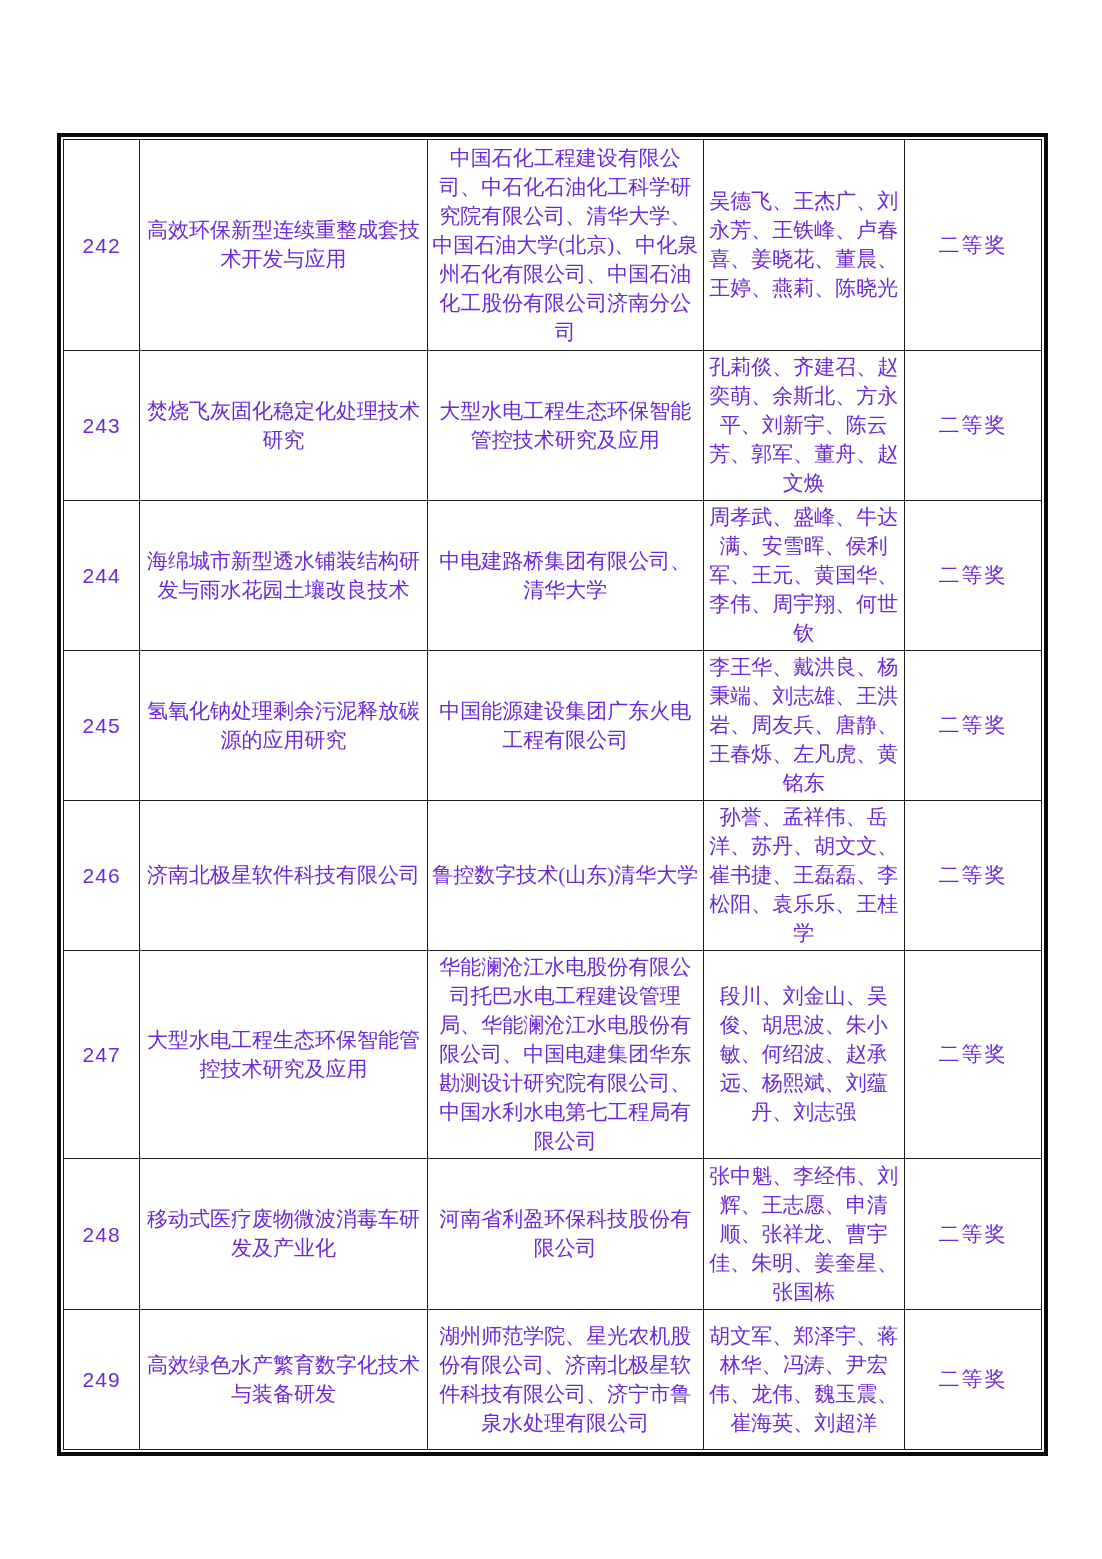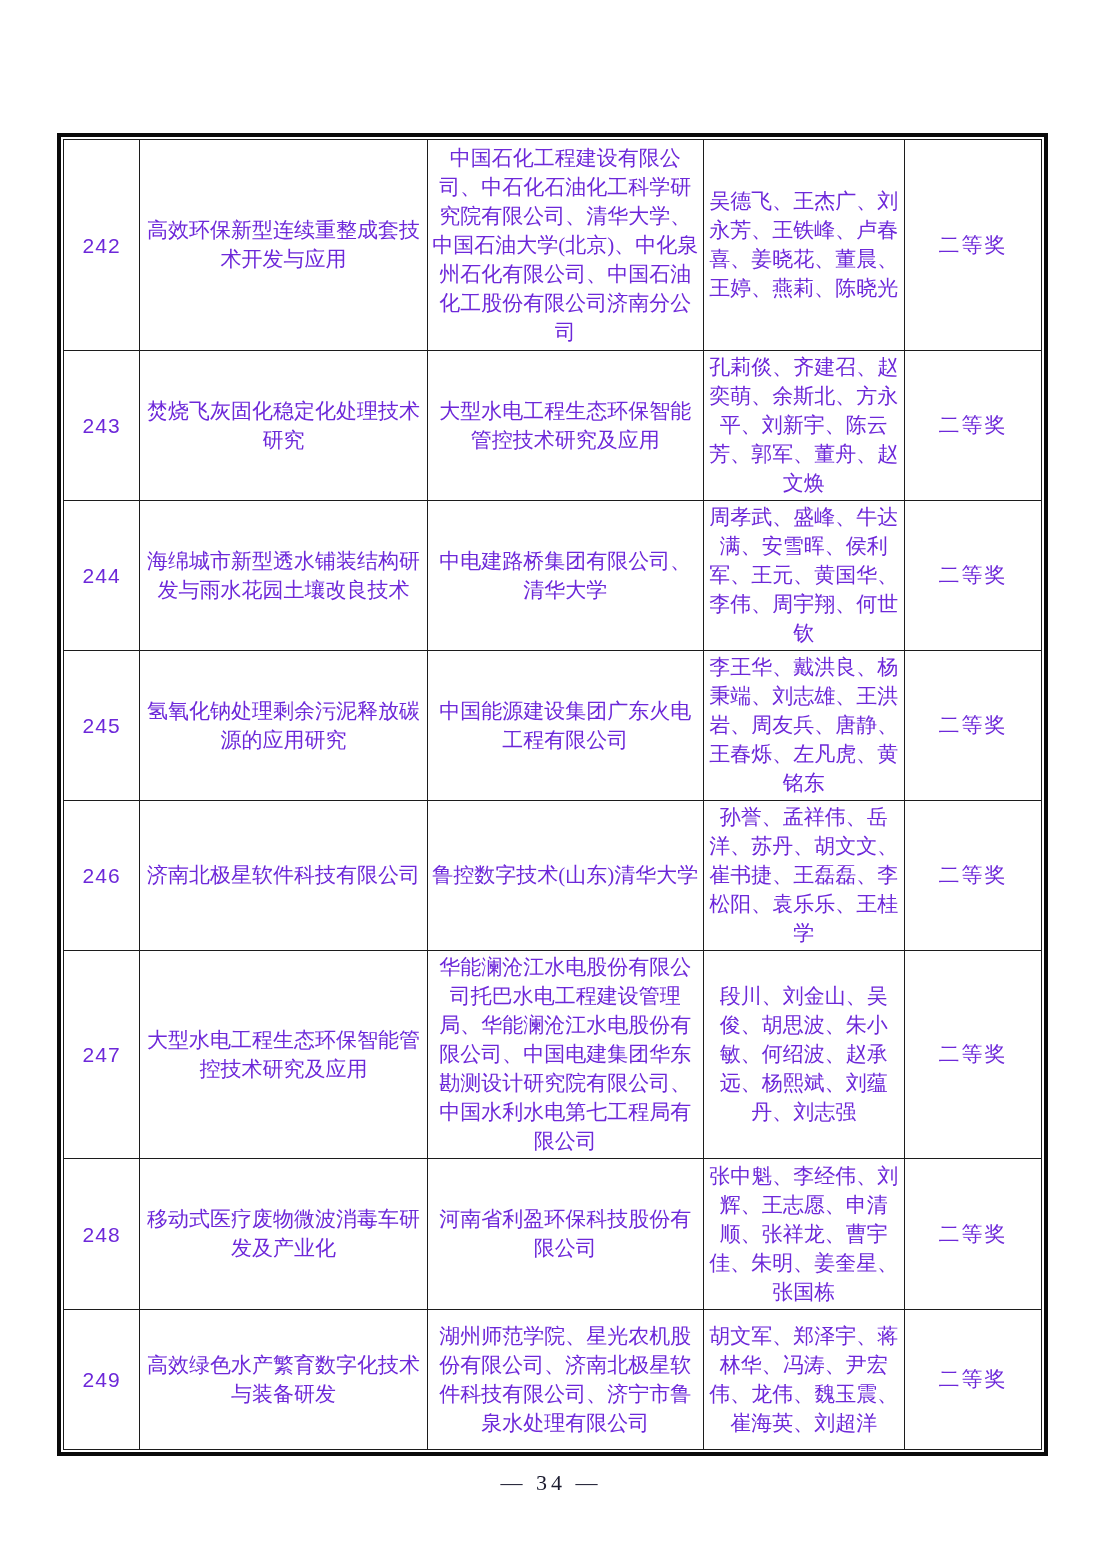--- a/index.html
+++ b/index.html
@@ -141,14 +141,13 @@
           <tr style="height: 140px;">
             <td class="cell-serial">249</td>
             <td class="cell-project">高效绿色水产繁育数字化技术与装备研发</td>
             <td class="cell-orgs">湖州师范学院、星光农机股份有限公司、济南北极星软件科技有限公司、济宁市鲁泉水处理有限公司</td>
             <td class="cell-people">胡文军、郑泽宇、蒋林华、冯涛、尹宏伟、龙伟、魏玉震、崔海英、刘超洋</td>
             <td class="cell-award">二等奖</td>
           </tr>
         </tbody>
     </table>
   </div>
-  <div class="page-number">— 34 —</div>
 </div>
 
 </body></html>

